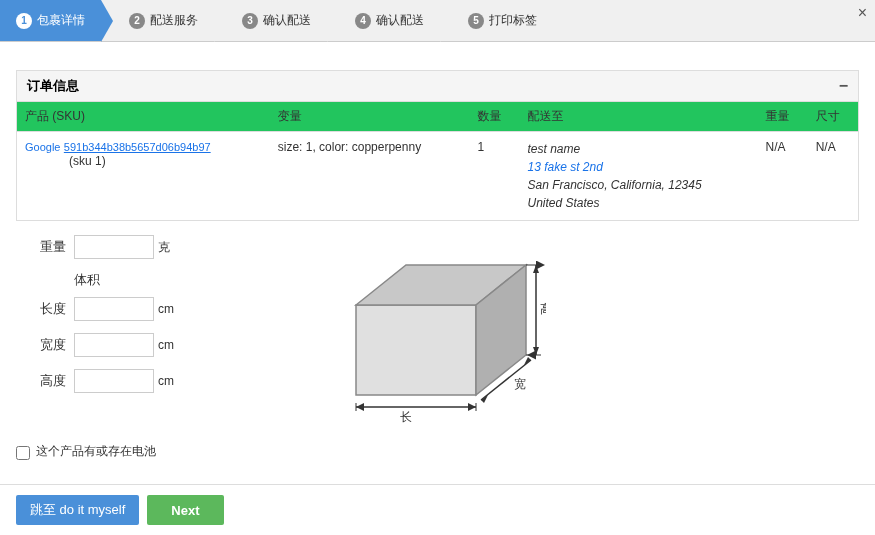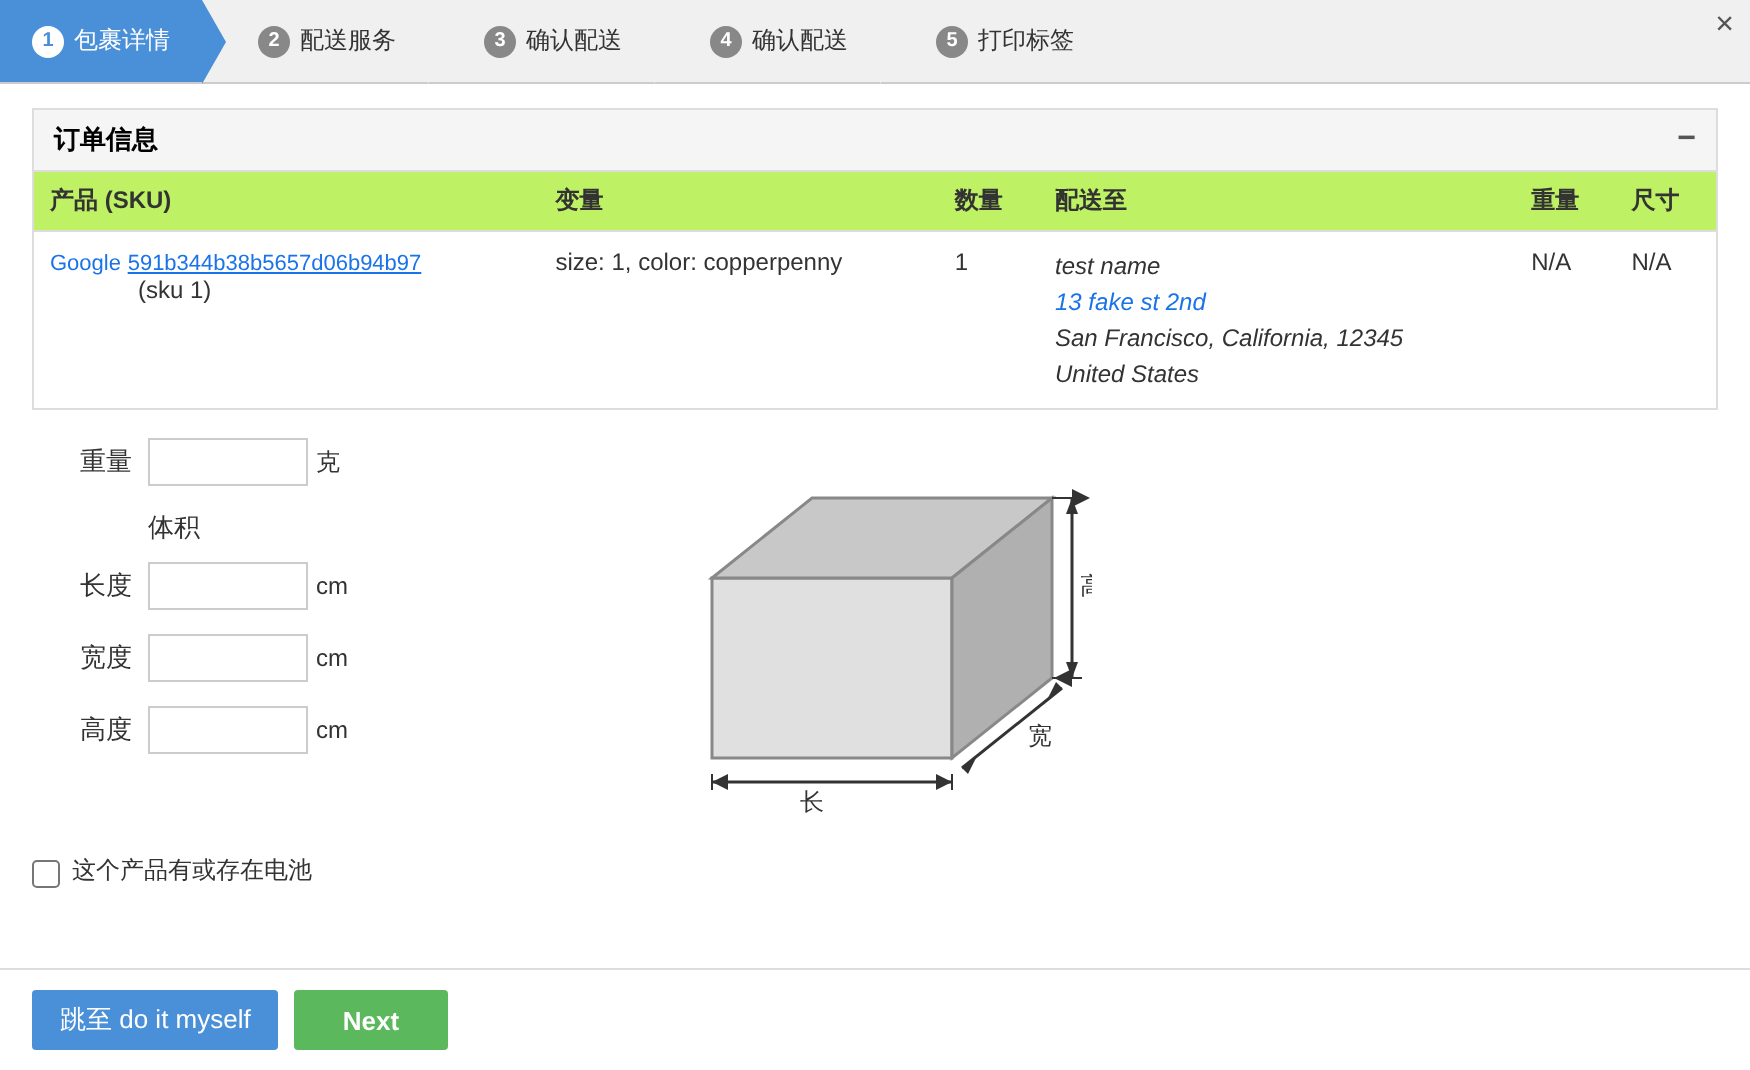--- a/index.html
+++ b/index.html
@@ -93,39 +93,40 @@
     .section-header {
       display: flex;
       justify-content: space-between;
       align-items: center;
       background: #f5f5f5;
       border: 1px solid #ddd;
       padding: 6px 10px;
       font-weight: bold;
       font-size: 13px;
       margin-bottom: 0;
+      margin-top: 16px;
     }
     .section-collapse {
       font-size: 16px;
       color: #555;
       cursor: pointer;
     }
     .order-table {
       width: 100%;
       border-collapse: collapse;
       border: 1px solid #ddd;
       border-top: none;
       margin-bottom: 14px;
     }
     .order-table th {
-      background: #bef264;
+      background: #22c55e;
       border-bottom: 1px solid #ddd;
       padding: 6px 8px;
       text-align: left;
-      font-weight: bold;
+      font-weight: normal;
       color: #333;
       font-size: 12px;
     }
     .order-table td {
       padding: 8px 8px;
       vertical-align: top;
       font-size: 12px;
       color: #333;
     }
     .google-link {

